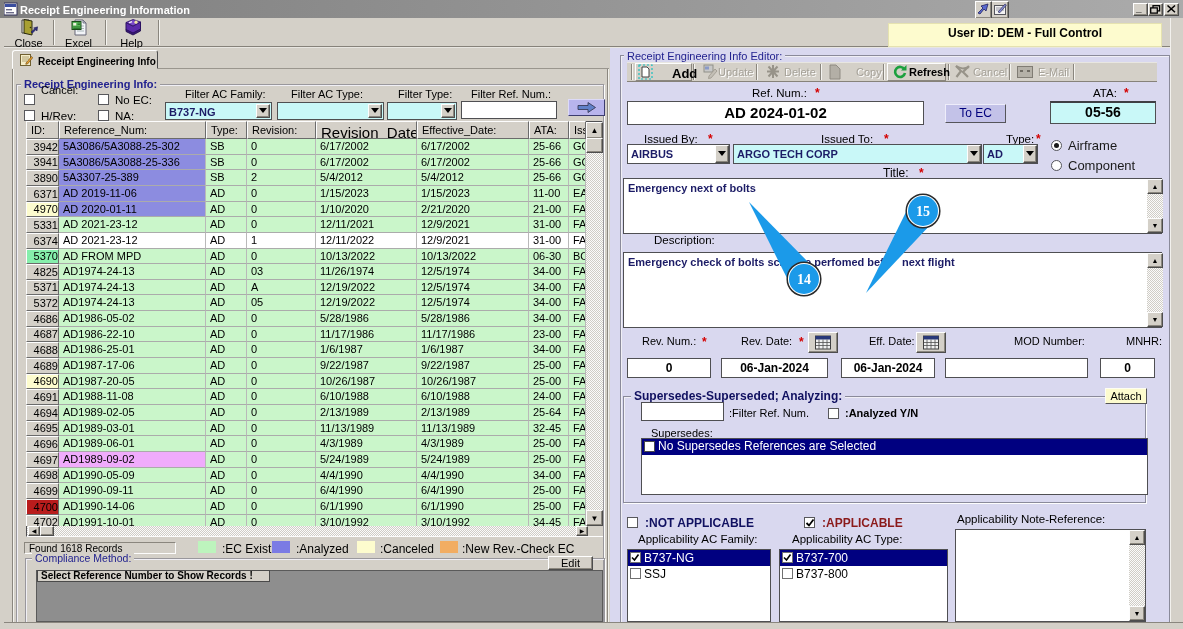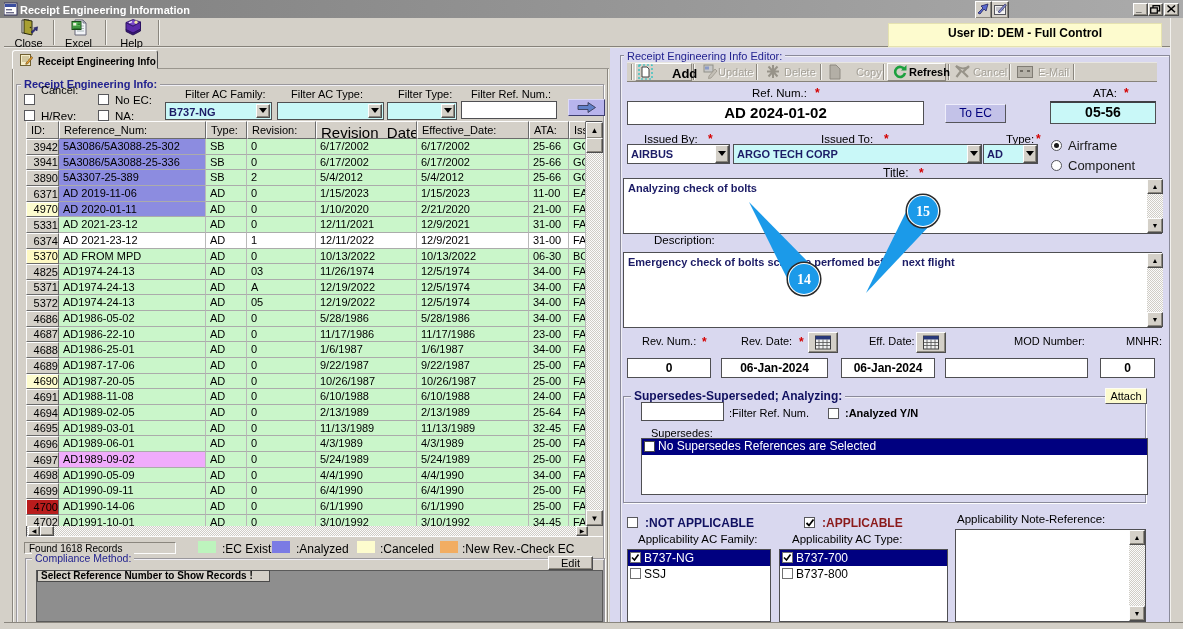--- a/index.html
+++ b/index.html
@@ -198,21 +198,21 @@
 <div class="a cell" style="left:503px;top:78px;width:40px;height:16px;background:#caf6ca;font-size:11px">31-00</div>
 <div class="a cell" style="left:543px;top:78px;width:17px;height:16px;background:#caf6ca;font-size:11px">FAA</div>
 <div class="a idc" style="left:0;top:94px;width:33px;height:16px;background:#d4d0c8;font-size:11px;line-height:14px">6374</div>
 <div class="a cell" style="left:33px;top:94px;width:147px;height:16px;background:#ffffff;font-size:11px">AD 2021-23-12</div>
 <div class="a cell" style="left:180px;top:94px;width:41px;height:16px;background:#ffffff;font-size:11px">AD</div>
 <div class="a cell" style="left:221px;top:94px;width:69px;height:16px;background:#ffffff;font-size:11px">1</div>
 <div class="a cell" style="left:290px;top:94px;width:101px;height:16px;background:#ffffff;font-size:11px">12/11/2022</div>
 <div class="a cell" style="left:391px;top:94px;width:112px;height:16px;background:#ffffff;font-size:11px">12/9/2021</div>
 <div class="a cell" style="left:503px;top:94px;width:40px;height:16px;background:#ffffff;font-size:11px">31-00</div>
 <div class="a cell" style="left:543px;top:94px;width:17px;height:16px;background:#ffffff;font-size:11px">FAA</div>
-<div class="a idc" style="left:0;top:110px;width:33px;height:15px;background:#fef9c3;font-size:11px;line-height:13px">5370</div>
+<div class="a idc" style="left:0;top:110px;width:33px;height:15px;background:#86efac;font-size:11px;line-height:13px">5370</div>
 <div class="a cell" style="left:33px;top:110px;width:147px;height:15px;background:#caf6ca;font-size:11px">AD FROM MPD</div>
 <div class="a cell" style="left:180px;top:110px;width:41px;height:15px;background:#caf6ca;font-size:11px">AD</div>
 <div class="a cell" style="left:221px;top:110px;width:69px;height:15px;background:#caf6ca;font-size:11px">0</div>
 <div class="a cell" style="left:290px;top:110px;width:101px;height:15px;background:#caf6ca;font-size:11px">10/13/2022</div>
 <div class="a cell" style="left:391px;top:110px;width:112px;height:15px;background:#caf6ca;font-size:11px">10/13/2022</div>
 <div class="a cell" style="left:503px;top:110px;width:40px;height:15px;background:#caf6ca;font-size:11px">06-30</div>
 <div class="a cell" style="left:543px;top:110px;width:17px;height:15px;background:#caf6ca;font-size:11px">BOE</div>
 <div class="a idc" style="left:0;top:125px;width:33px;height:16px;background:#d4d0c8;font-size:11px;line-height:14px">4825</div>
 <div class="a cell" style="left:33px;top:125px;width:147px;height:16px;background:#caf6ca;font-size:11px">AD1974-24-13</div>
 <div class="a cell" style="left:180px;top:125px;width:41px;height:16px;background:#caf6ca;font-size:11px">AD</div>
@@ -471,21 +471,21 @@
 
 <div class="a" style="left:1051px;top:140px;width:11px;height:11px;border:1px solid #55555c;border-radius:50%;background:#fff"></div>
 <div class="a" style="left:1054px;top:143px;width:5px;height:5px;border-radius:50%;background:#1a1a1a"></div>
 <div class="a lbl" style="left:1068px;top:138px;font-size:13px;color:#1a1a1a">Airframe</div>
 <div class="a" style="left:1051px;top:160px;width:11px;height:11px;border:1px solid #55555c;border-radius:50%;background:#fff"></div>
 <div class="a lbl" style="left:1068px;top:158px;font-size:13px;color:#1a1a1a">Component</div>
 
 <div class="a lbl" style="left:883px;top:166px;font-size:12px">Title:</div>
 <div class="a bold red" style="left:919px;top:166px;font-size:12px">*</div>
 <div class="a tf" style="left:623px;top:178px;width:539px;height:56px"></div>
-<div class="a bold navy" style="left:628px;top:182px;font-size:11px">Analyzing check of bolts</div>
+<div class="a bold navy" style="left:628px;top:182px;font-size:11px">Emergency next of bolts</div>
 
 <div class="a trk" style="left:1147px;top:179px;width:16px;height:54px"></div>
 <div class="a sbtn" style="left:1147px;top:179px;width:16px;height:15px;font-size:7px;line-height:14px">▲</div>
 <div class="a sbtn" style="left:1147px;top:218px;width:16px;height:15px;font-size:7px;line-height:14px">▼</div>
 
 <div class="a lbl" style="left:654px;top:234px;font-size:11.5px">Description:</div>
 <div class="a tf" style="left:623px;top:252px;width:539px;height:76px"></div>
 <div class="a bold navy" style="left:628px;top:256px;font-size:11px;width:157px;overflow:hidden;white-space:nowrap">Emergency check of bolts sch</div>
 <div class="a bold navy" style="left:805px;top:256px;font-size:11px">e perfomed bef</div>
 <div class="a bold navy" style="left:902px;top:256px;font-size:11px">next flight</div>

